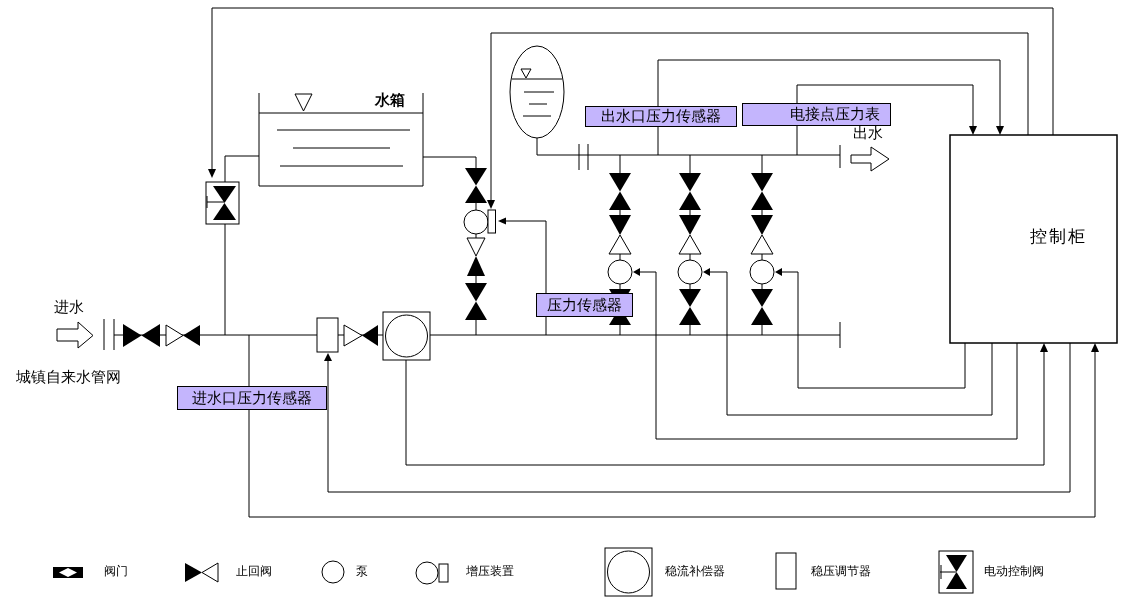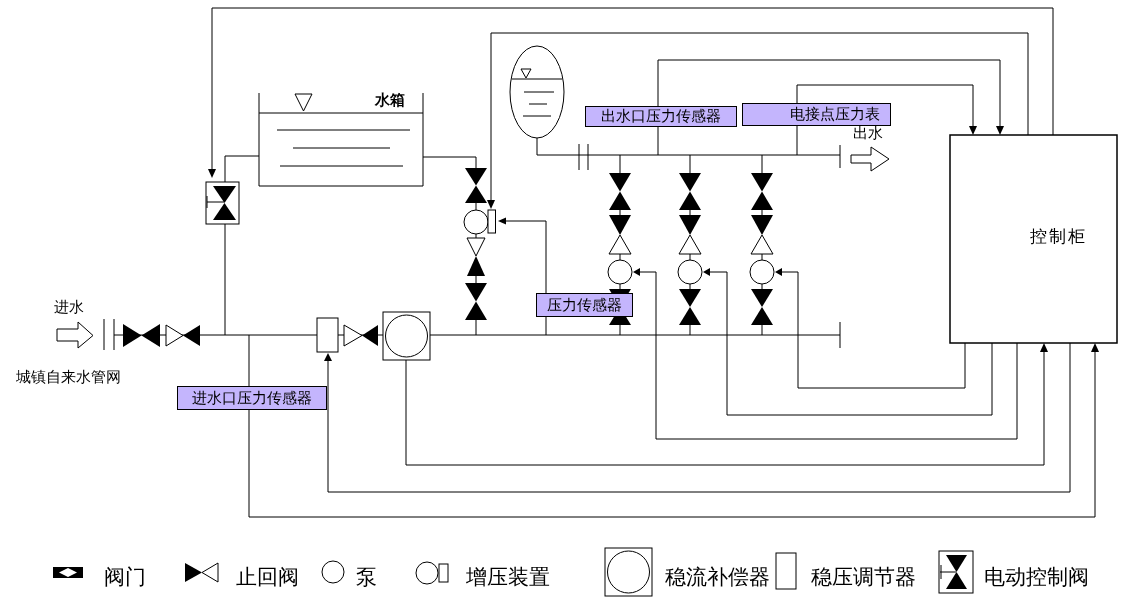--- a/index.html
+++ b/index.html
@@ -2,21 +2,21 @@
 <html><head>
 <meta charset="utf-8">
 <style>
   html,body{margin:0;padding:0;background:#fff;}
   .stage{position:relative;width:1124px;height:597px;background:#fff;overflow:hidden;
          font-family:"Liberation Serif","DejaVu Serif",serif;color:#000;}
   .stage svg{position:absolute;left:0;top:0;}
   .lbl{position:absolute;white-space:nowrap;font-size:15px;line-height:17px;}
   .boxlbl{position:absolute;white-space:nowrap;font-size:15px;border:1px solid #000;
           background:#c4b5fd;display:flex;align-items:center;justify-content:center;}
-  .leglbl{position:absolute;white-space:nowrap;font-size:21px;text-align:right;}
+  .leglbl{position:absolute;white-space:nowrap;font-size:12px;text-align:right;}
   .cab{position:absolute;font-size:17px;text-align:center;letter-spacing:2px;padding-left:25px;}
 </style>
 </head>
 <body>
 
 <div class="stage">
 
 <svg width="1124" height="597" viewBox="0 0 1124 597">
   <g stroke="#000" stroke-width="1" fill="none">
 

